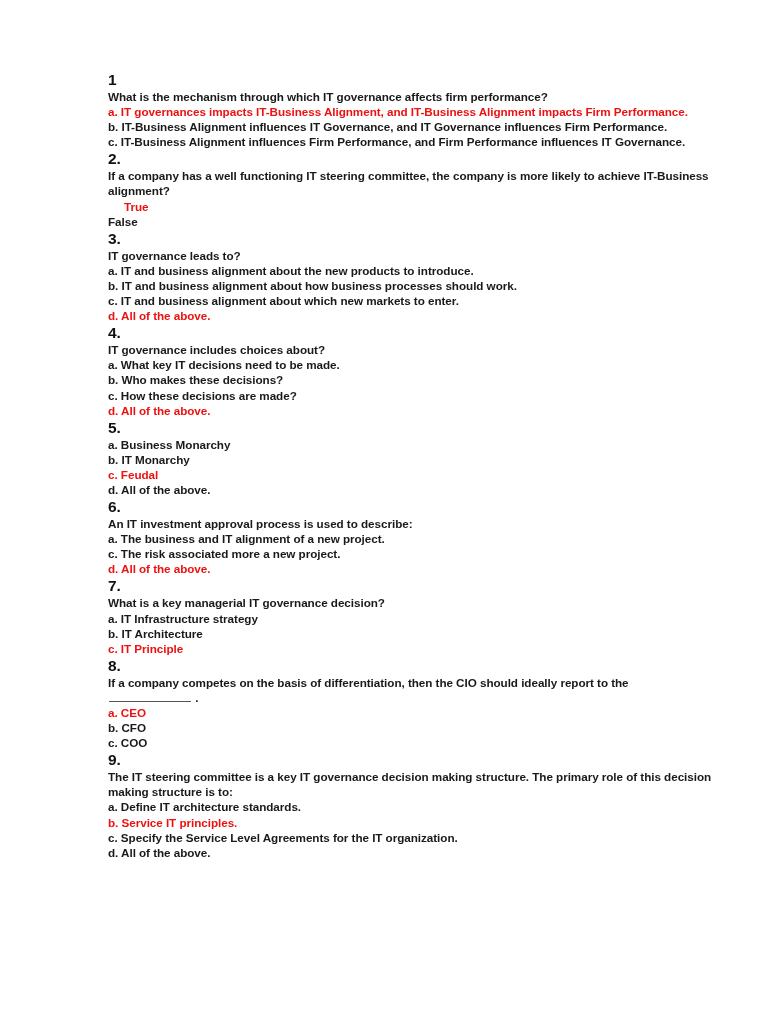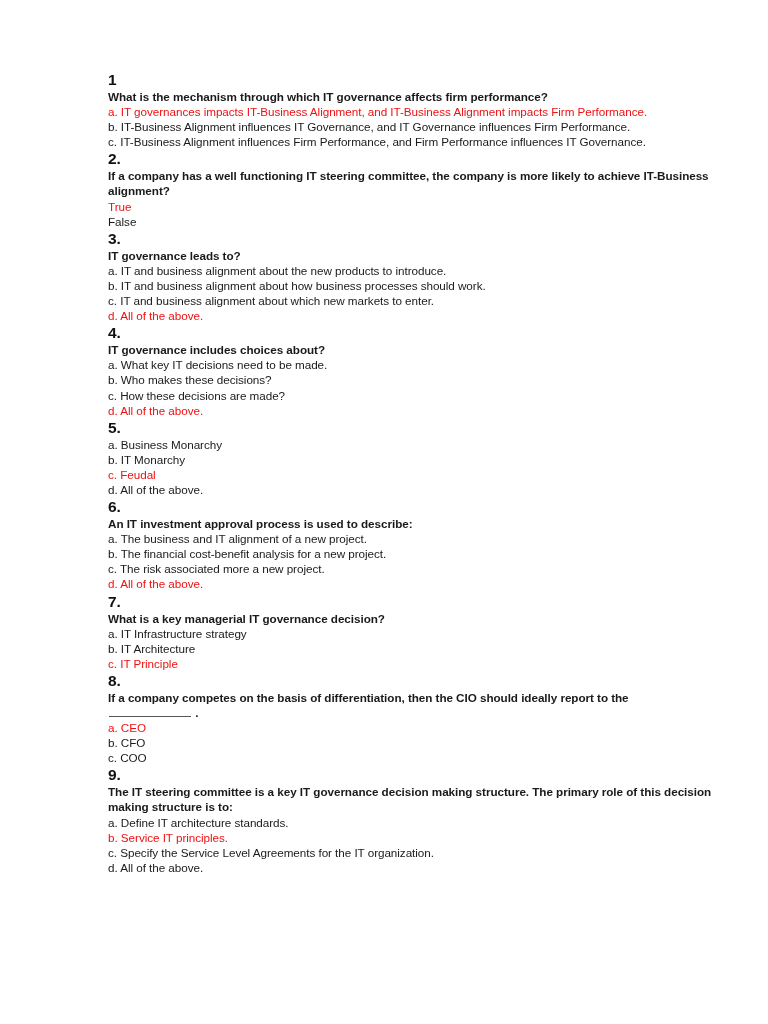--- a/index.html
+++ b/index.html
@@ -42,21 +42,21 @@
     font-size: 11.7px;
     font-weight: bold;
     line-height: 15.1px;
     color: #1a1a1a;
     margin: 0;
     padding: 0;
     letter-spacing: -0.05px;
   }
   .opt {
     font-size: 11.7px;
-    font-weight: normal;
+    font-weight: bold;
     line-height: 15.1px;
     color: #1a1a1a;
     margin: 0;
     padding: 0;
     letter-spacing: -0.05px;
   }
   .opt.answer,
   .qtext.answer {
     color: #ee1111;
   }
@@ -78,21 +78,21 @@
       <div class="qblock">
         <div class="qnum">1</div>
         <div class="qtext">What is the mechanism through which IT governance affects firm performance?</div>
         <div class="opt answer" style="color: rgb(238, 17, 17);">a. IT governances impacts IT-Business Alignment, and IT-Business Alignment impacts Firm Performance.</div>
         <div class="opt">b. IT-Business Alignment influences IT Governance, and IT Governance influences Firm Performance.</div>
         <div class="opt">c. IT-Business Alignment influences Firm Performance, and Firm Performance influences IT Governance.</div>
       </div>
       <div class="qblock">
         <div class="qnum">2.</div>
         <div class="qtext">If a company has a well functioning IT steering committee, the company is more likely to achieve IT-Business alignment?</div>
-        <div class="opt answer" style="color: rgb(238, 17, 17);">True</div>
+        <div class="opt answer" style="color: rgb(238, 17, 17); margin-left: 16px;">True</div>
         <div class="opt">False</div>
       </div>
       <div class="qblock">
         <div class="qnum">3.</div>
         <div class="qtext">IT governance leads to?</div>
         <div class="opt">a. IT and business alignment about the new products to introduce.</div>
         <div class="opt">b. IT and business alignment about how business processes should work.</div>
         <div class="opt">c. IT and business alignment about which new markets to enter.</div>
         <div class="opt answer" style="color: rgb(238, 17, 17);">d. All of the above.</div>
       </div>
@@ -108,21 +108,20 @@
         <div class="qnum">5.</div>
         <div class="opt">a. Business Monarchy</div>
         <div class="opt">b. IT Monarchy</div>
         <div class="opt answer" style="color: rgb(238, 17, 17);">c. Feudal</div>
         <div class="opt">d. All of the above.</div>
       </div>
       <div class="qblock">
         <div class="qnum">6.</div>
         <div class="qtext">An IT investment approval process is used to describe:</div>
         <div class="opt">a. The business and IT alignment of a new project.</div>
-        <div class="opt">b. The financial cost-benefit analysis for a new project.</div>
         <div class="opt">c. The risk associated more a new project.</div>
         <div class="opt answer" style="color: rgb(238, 17, 17);">d. All of the above.</div>
       </div>
       <div class="qblock">
         <div class="qnum">7.</div>
         <div class="qtext">What is a key managerial IT governance decision?</div>
         <div class="opt">a. IT Infrastructure strategy</div>
         <div class="opt">b. IT Architecture</div>
         <div class="opt answer" style="color: rgb(238, 17, 17);">c. IT Principle</div>
       </div>

